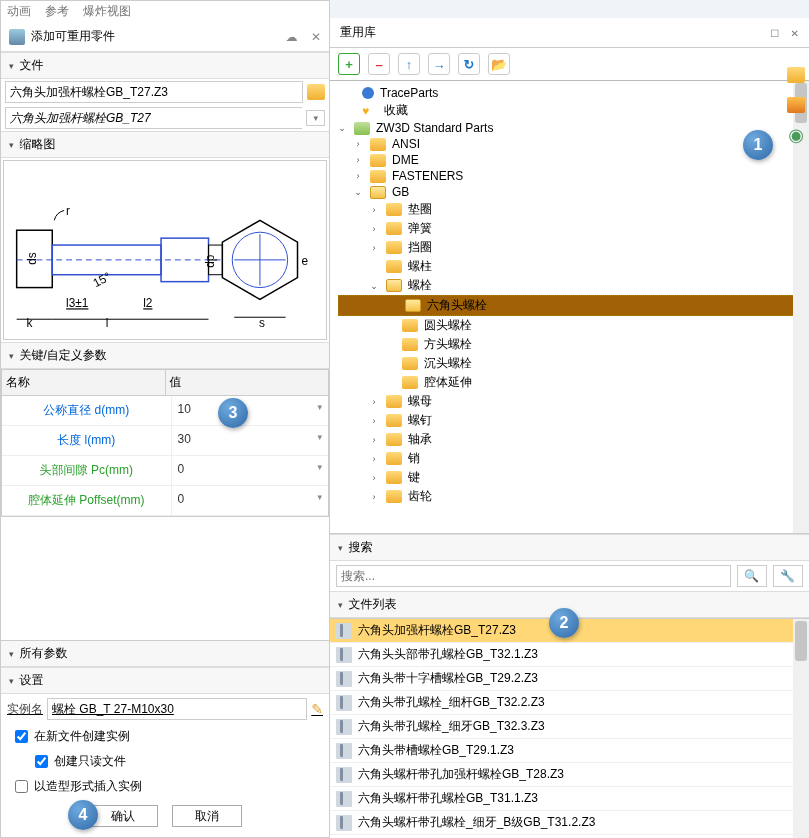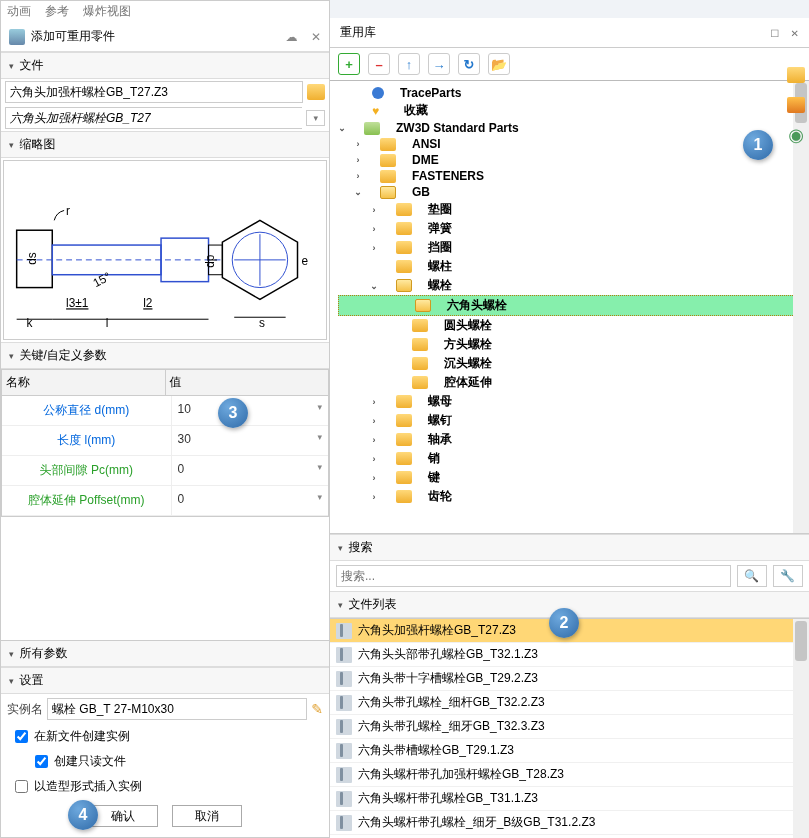--- a/index.html
+++ b/index.html
@@ -23,44 +23,44 @@
 .param-hdr { display: flex; background: #f3f3f3; border-bottom: 1px solid #ccc; }
 .param-hdr div { flex: 1; padding: 4px; border-right: 1px solid #ccc; }
 .param-hdr div:last-child { border-right: none; }
 .param-row { display: flex; border-bottom: 1px solid #eee; }
 .param-row .lbl { flex: 1; text-align: center; padding: 6px 12px; border-right: 1px solid #eee; }
 .param-row .val { flex: 1; text-align: left; padding: 6px 6px; color: #333; position: relative; }
 .param-row .val::after { content: "▾"; position: absolute; right: 6px; color: #888; font-size: 9px; }
 .param-row .lbl.blue { color: #0066dd; }
 .param-row .lbl.green { color: #2aa02a; }
 .param-space { flex: 1; min-height: 80px; }
-.settings-row { display: flex; align-items: center; padding: 4px 6px; gap: 4px; }
+.settings-row { display: flex; align-items: center; padding: 4px 6px; gap: 4px; text-decoration: underline; }
 .settings-row .sl { color: #444; }
 .settings-row input { flex: 1; border: 1px solid #ccc; padding: 3px 4px; }
 .settings-row .pencil { color: #e0a030; font-size: 14px; cursor: pointer; }
 .cb-row { padding: 4px 14px; display: flex; align-items: center; gap: 6px; }
 .cb-row.indent { padding-left: 34px; }
 .cb-row input[type=checkbox] { width: 13px; height: 13px; }
 .btn-row { display: flex; justify-content: center; gap: 14px; padding: 6px 0 10px; position: relative; }
 .btn-row button { width: 70px; height: 22px; border: 1px solid #aaa; background: #fff; cursor: pointer; }
 .right-header { padding: 6px 10px; background: #fff; border-bottom: 1px solid #ccc; display: flex; align-items: center; gap: 6px; }
 .right-header .spacer { flex: 1; }
 .right-header .winctl span { margin-left: 8px; color: #777; cursor: pointer; font-size: 10px;}
 .toolbar { display: flex; gap: 8px; padding: 5px 8px; background: #fff; border-bottom: 1px solid #bbb; }
 .toolbar .tbtn { width: 22px; height: 22px; border: 1px solid #ccc; border-radius: 3px; display: flex; align-items: center; justify-content: center; background: #fff; cursor: pointer; font-size: 13px; font-weight: bold;}
 .tree { flex: 1; overflow: auto; background: #fff; padding: 4px 6px; border-bottom: 1px solid #ccc; position: relative; }
-.tnode { display: flex; align-items: center; gap: 16px; padding: 1px 0; font-weight: bold; }
+.tnode { display: flex; align-items: center; gap: 6px; padding: 1px 0; }
 .tnode .tw { width: 12px; text-align: center; color: #555; font-size: 9px; }
 .tnode .ic { width: 16px; height: 13px; border-radius: 2px; display: inline-block; }
 .ic.folder { background: linear-gradient(#ffd97a, #f0b030); }
 .ic.folder-open { background: linear-gradient(#ffe9a0, #f5c24a); border: 1px solid #d09a20; }
 .ic.disc { background: #3a7ad4; border-radius: 50%; width: 12px; height: 12px; }
 .ic.heart { color: #f4b020; font-size: 12px; }
 .ic.db { background: linear-gradient(#c0e09a, #88c050); border-radius: 2px; }
-.tnode.sel { background: #86efac; border: 1px dotted #b08010; }
+.tnode.sel { background: #a16207; border: 1px dotted #b08010; }
 .search-row { display: flex; gap: 6px; padding: 4px 6px; background: #fff; }
 .search-row input { flex: 1; border: 1px solid #ccc; padding: 3px 4px; color: #888; }
 .search-row .sb { width: 30px; border: 1px solid #ccc; display: flex; align-items: center; justify-content: center; cursor: pointer; background: #fff; }
 .filelist { background: #fff; max-height: 220px; overflow: auto; border-top: 1px solid #ccc; }
 .file-item { display: flex; align-items: center; gap: 6px; padding: 3px 6px; border-bottom: 1px solid #f0f0f0; cursor: pointer; }
 .file-item .fi { width: 16px; height: 16px; background: #d0d8e0; display: inline-block; border-radius: 1px; position: relative; }
 .file-item .fi::after { content: ""; position: absolute; left: 4px; top: 1px; width: 3px; height: 13px; background: #8090a0; border-radius: 1px; }
 .file-item.sel { background: #ffd776; }
 .sidebar { position: absolute; right: 0; top: 58px; width: 26px; display: flex; flex-direction: column; gap: 8px; padding: 6px 2px; }
 .sidebar .sic { width: 22px; height: 22px; border-radius: 2px; display: flex; align-items: center; justify-content: center; font-size: 14px; }

